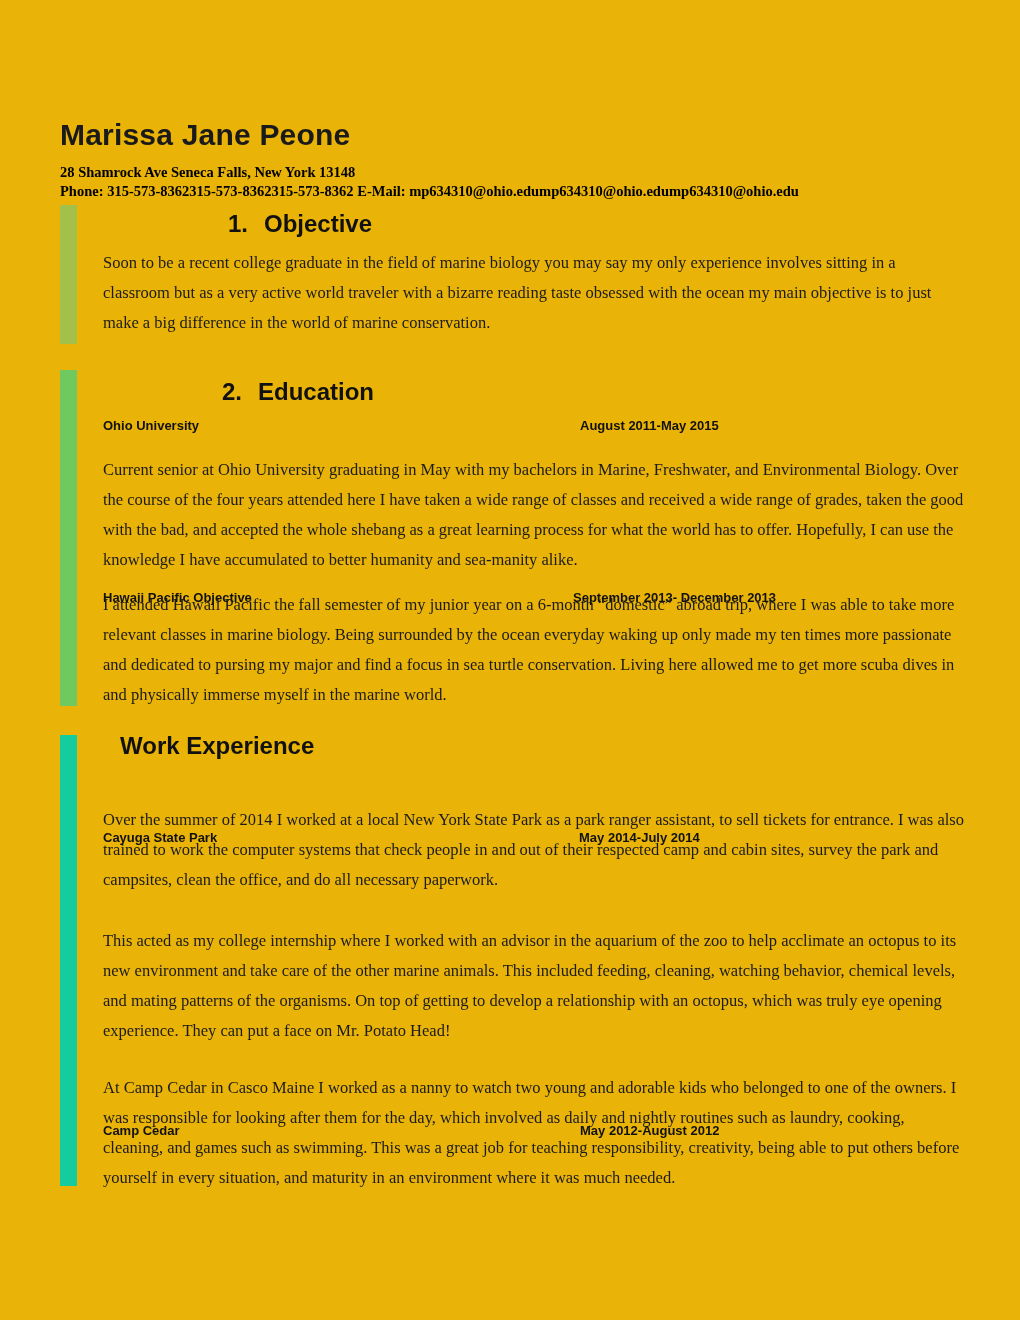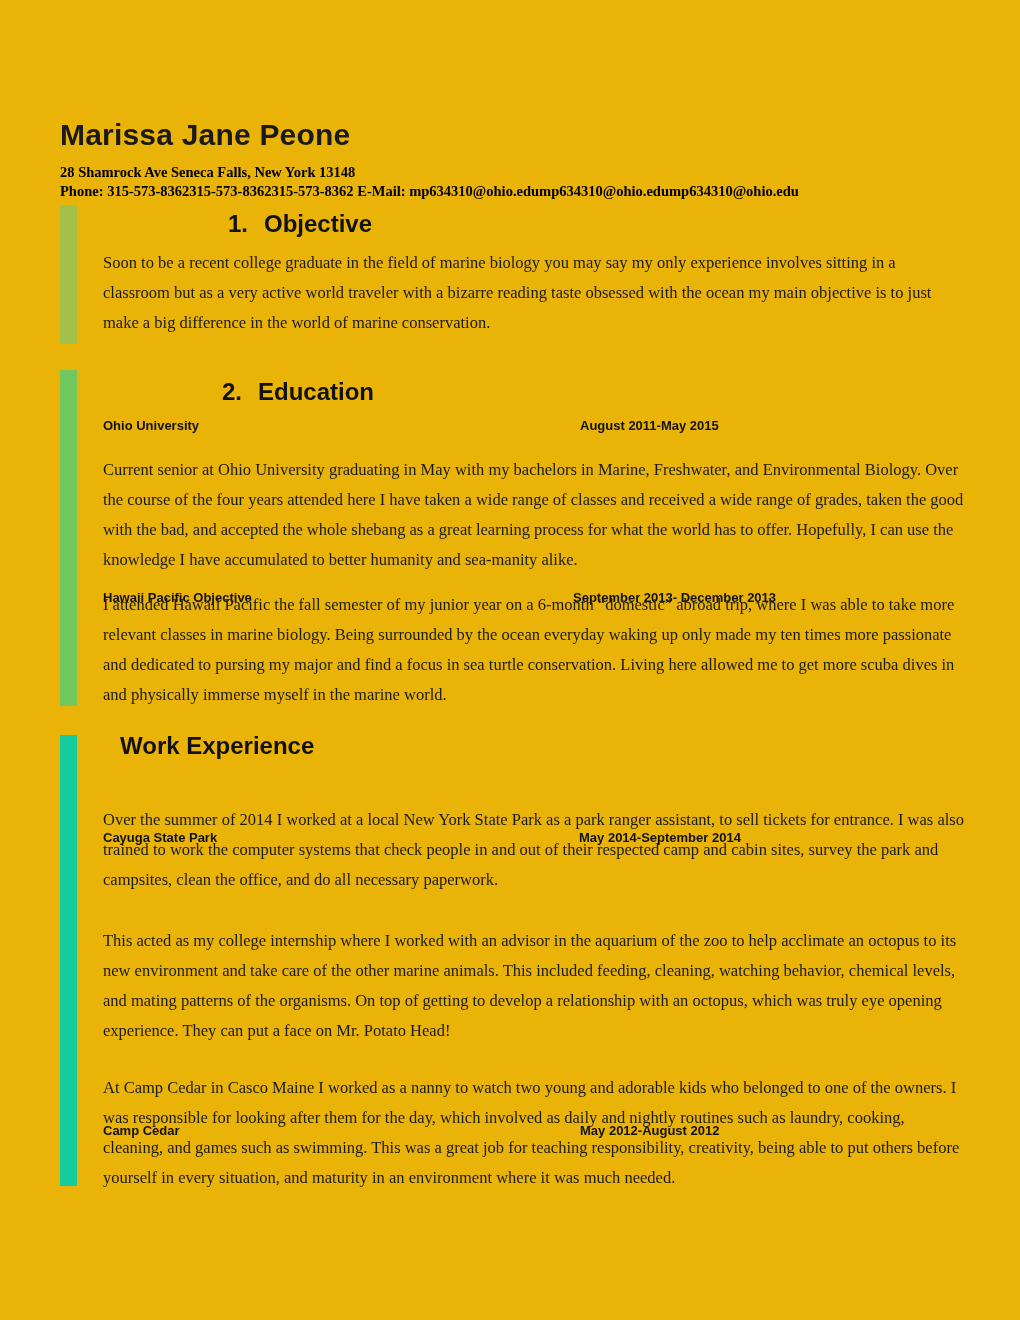--- a/index.html
+++ b/index.html
@@ -181,21 +181,21 @@
   <div class="block" id="block-hawaii">
     <p class="body-text">I attended Hawaii Pacific the fall semester of my junior year on a 6-month “domestic” abroad trip, where I was able to take more relevant classes in marine biology. Being surrounded by the ocean everyday waking up only made my ten times more passionate and dedicated to pursing my major and find a focus in sea turtle conservation. Living here allowed me to get more scuba dives in and physically immerse myself in the marine world.</p>
   </div>
 
   <div class="section-heading" id="heading-work">
     <span>Work Experience</span>
   </div>
 
   <div class="block entry-row" id="entry-cayuga">
     <span class="entry-org">Cayuga State Park</span>
-    <span class="entry-date">May 2014-September 2014</span>
+    <span class="entry-date">May 2014-July 2014</span>
   </div>
   <div class="block" id="block-cayuga">
     <p class="body-text">Over the summer of 2014 I worked at a local New York State Park as a park ranger assistant, to sell tickets for entrance. I was also trained to work the computer systems that check people in and out of their respected camp and cabin sites, survey the park and campsites, clean the office, and do all necessary paperwork.</p>
   </div>
 
   <div class="block" id="block-zoo">
     <p class="body-text">This acted as my college internship where I worked with an advisor in the aquarium of the zoo to help acclimate an octopus to its new environment and take care of the other marine animals. This included feeding, cleaning, watching behavior, chemical levels, and mating patterns of the organisms. On top of getting to develop a relationship with an octopus, which was truly eye opening experience. They can put a face on Mr. Potato Head!</p>
   </div>
 
   <div class="block entry-row" id="entry-camp">

